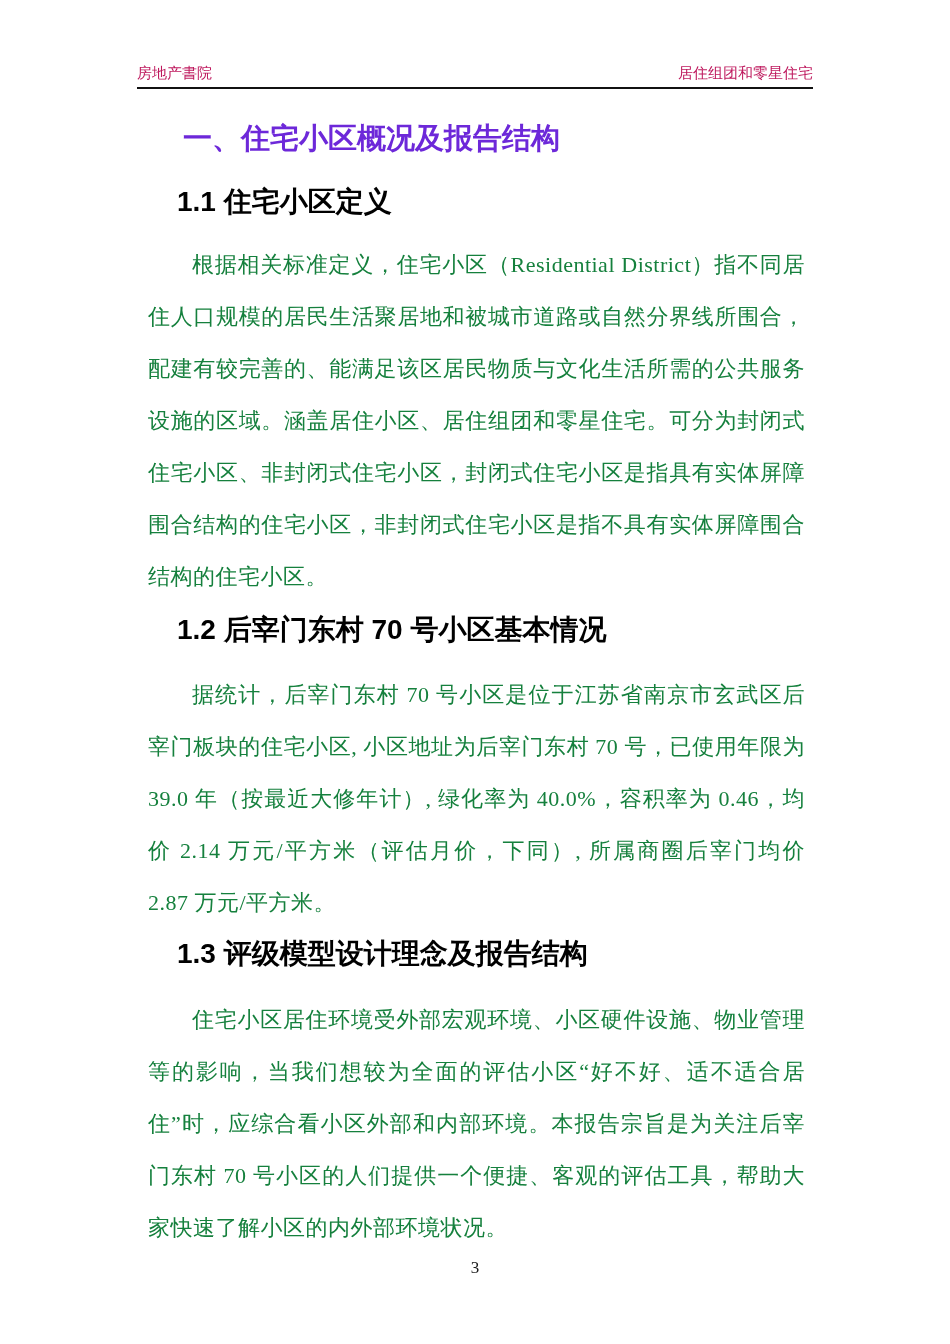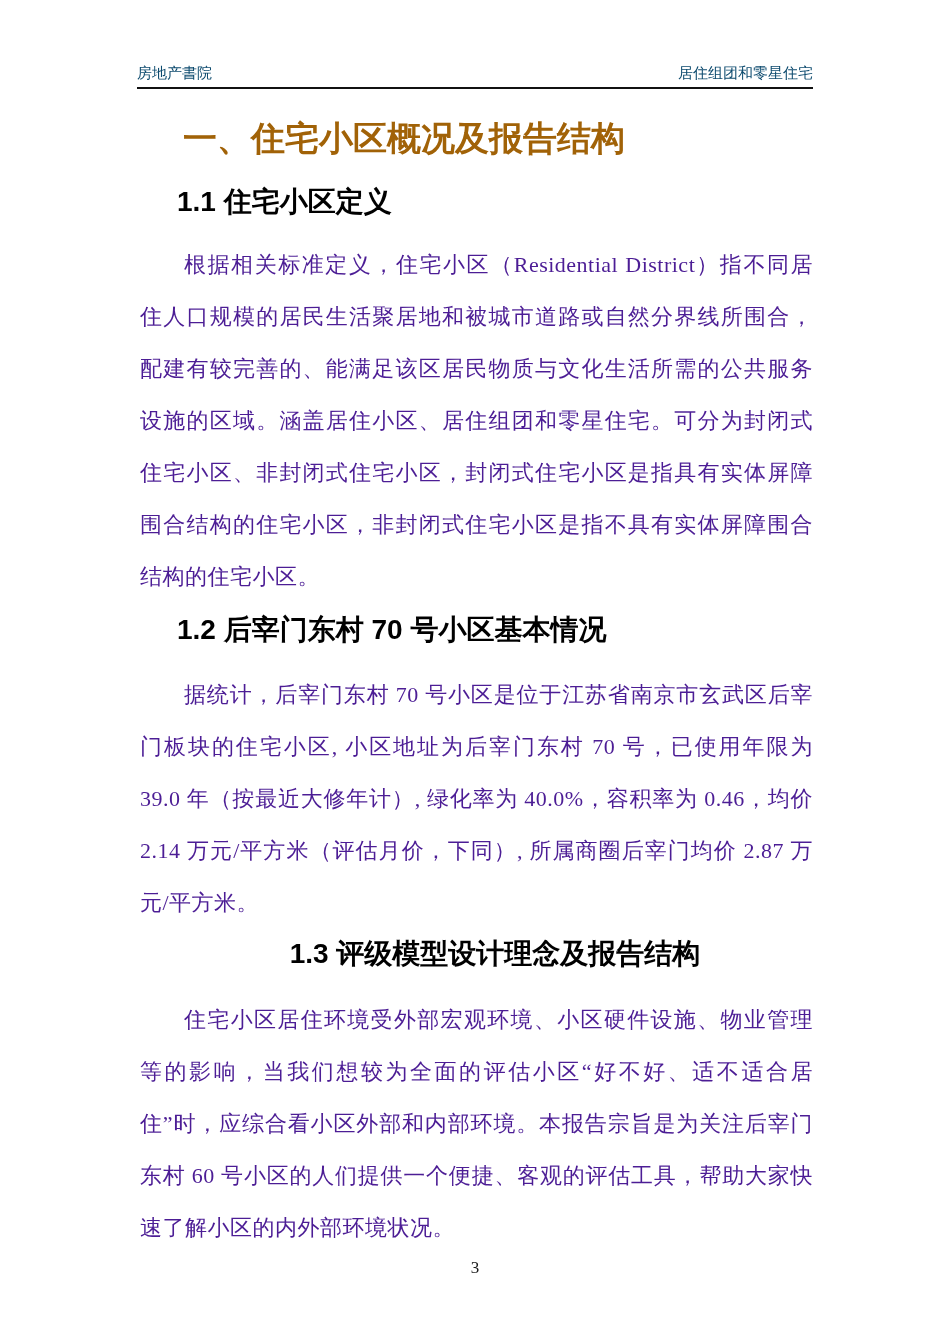--- a/index.html
+++ b/index.html
@@ -23,55 +23,55 @@
     top: 63px;
     width: 676px;
     display: flex;
     justify-content: space-between;
     align-items: flex-start;
     font-family: "Liberation Sans", "DejaVu Sans", sans-serif;
     font-size: 15px;
     line-height: 19px;
     padding-bottom: 5px;
     border-bottom: 2px solid #111111;
-    color: #0c4a6e;
+    color: #be185d;
   }
   
   .content {
     position: absolute;
     left: 140px;
     top: 89px;
     width: 673px;
   }
   .doc-title {
     margin: 33px 0 0 43px;
     font-family: "Liberation Sans", "DejaVu Sans", sans-serif;
     font-weight: bold;
-    font-size: 34px;
+    font-size: 29px;
     line-height: 32px;
-    color: #a16207;
+    color: #6d28d9;
   }
   .section-heading {
     margin: 0 0 0 37px;
     font-family: "Liberation Sans", "DejaVu Sans", sans-serif;
     font-weight: bold;
     font-size: 28px;
     line-height: 27px;
     color: #000000;
   }
   .sec-mt-1 { margin-top: 34px; }
   .sec-mt-2 { margin-top: 13px; }
-  .sec-mt-3 { margin-top: 11px; text-align: center; }
+  .sec-mt-3 { margin-top: 11px; }
   .para {
-    margin: 0;
+    margin: 8px;
     font-size: 22px;
     line-height: 52px;
     text-align: justify;
     text-indent: 44px;
-    color: #4c1d95;
+    color: #15803d;
     letter-spacing: 0.5px;
   }
   .para-mt-1 { margin-top: 24px; }
   .para-mt-2 { margin-top: 26px; }
   .para-mt-3 { margin-top: 27px; }
   
   .page-number {
     position: absolute;
     top: 1257px;
     left: 0;
@@ -97,19 +97,19 @@
 
     <div class="doc-title">一、住宅小区概况及报告结构</div>
 
     <div class="section-heading sec-mt-1">1.1 住宅小区定义</div>
     <p class="para para-mt-1">根据相关标准定义，住宅小区（Residential District）指不同居住人口规模的居民生活聚居地和被城市道路或自然分界线所围合，配建有较完善的、能满足该区居民物质与文化生活所需的公共服务设施的区域。涵盖居住小区、居住组团和零星住宅。可分为封闭式住宅小区、非封闭式住宅小区，封闭式住宅小区是指具有实体屏障围合结构的住宅小区，非封闭式住宅小区是指不具有实体屏障围合结构的住宅小区。</p>
 
     <div class="section-heading sec-mt-2">1.2 后宰门东村 70 号小区基本情况</div>
     <p class="para para-mt-2">据统计，后宰门东村 70 号小区是位于江苏省南京市玄武区后宰门板块的住宅小区, 小区地址为后宰门东村 70 号，已使用年限为 39.0 年（按最近大修年计）, 绿化率为 40.0%，容积率为 0.46，均价 2.14 万元/平方米（评估月价，下同）, 所属商圈后宰门均价 2.87 万元/平方米。</p>
 
     <div class="section-heading sec-mt-3">1.3 评级模型设计理念及报告结构</div>
-    <p class="para para-mt-3">住宅小区居住环境受外部宏观环境、小区硬件设施、物业管理等的影响，当我们想较为全面的评估小区“好不好、适不适合居住”时，应综合看小区外部和内部环境。本报告宗旨是为关注后宰门东村 60 号小区的人们提供一个便捷、客观的评估工具，帮助大家快速了解小区的内外部环境状况。</p>
+    <p class="para para-mt-3">住宅小区居住环境受外部宏观环境、小区硬件设施、物业管理等的影响，当我们想较为全面的评估小区“好不好、适不适合居住”时，应综合看小区外部和内部环境。本报告宗旨是为关注后宰门东村 70 号小区的人们提供一个便捷、客观的评估工具，帮助大家快速了解小区的内外部环境状况。</p>
 
   </div>
 
   <div class="page-number">3</div>
 
 </div>
 
 </body></html>

